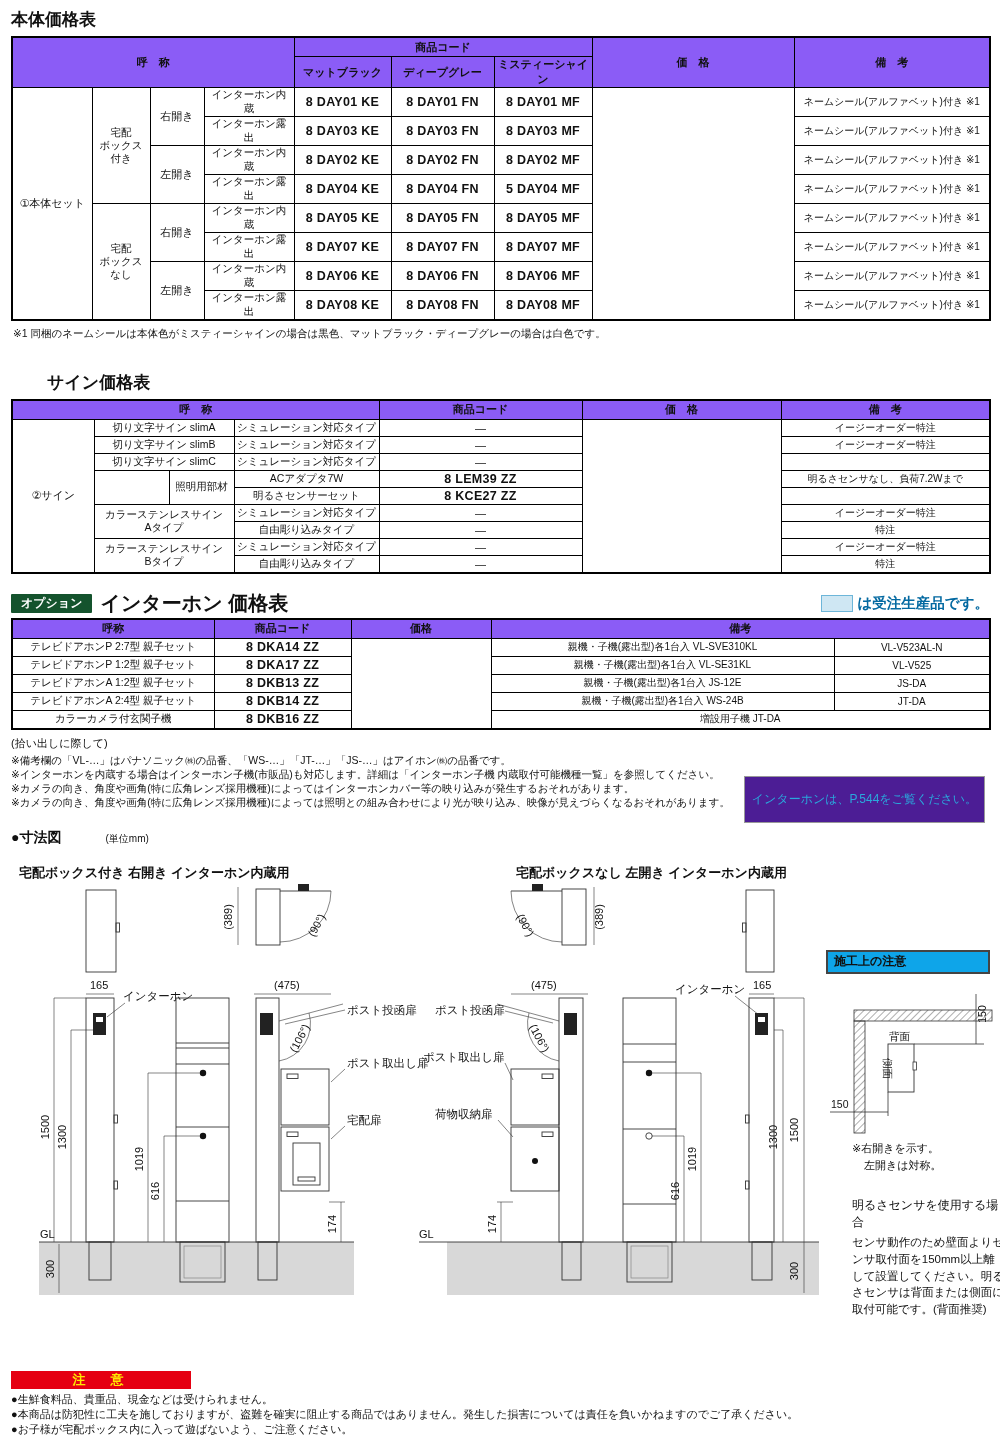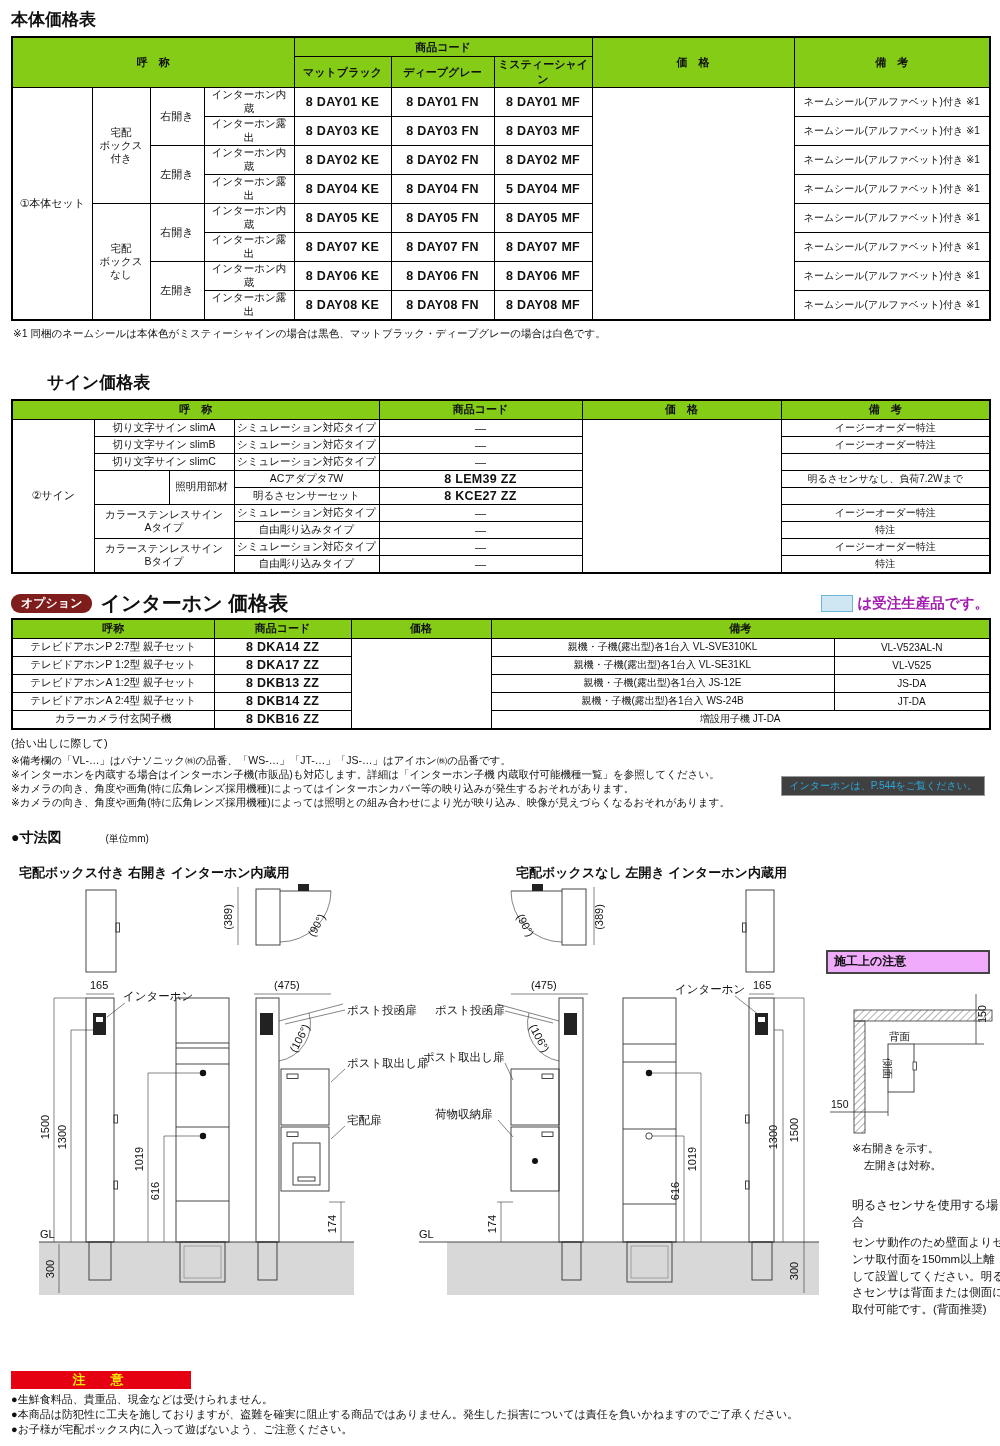--- a/index.html
+++ b/index.html
@@ -2,57 +2,57 @@
 <html><head>
 <meta charset="utf-8">
 <style>
   html,body{margin:0;padding:0;background:#fff;}
   body{width:1000px;height:1446px;font-family:"Liberation Sans","DejaVu Sans",sans-serif;color:#111;overflow:hidden;}
   .page{padding:8px 11px 0;position:relative;width:978px;}
   .sec{font-size:17px;font-weight:bold;margin:0 0 5px;}
   
   .t{border-collapse:collapse;table-layout:fixed;border:2px solid #000;width:978px;text-align:center;font-size:11px;}
   .t th,.t td{border:1px solid #000;padding:0 2px;overflow:hidden;vertical-align:middle;}
-  .t th{background:#84cc16;font-weight:bold;height:18px;font-size:11px;}
+  .t th{background:#8b5cf6;font-weight:bold;height:18px;font-size:11px;}
   .t1 td{height:17px;}
   .t2 td{height:16px;}
   .t3 td{height:17px;}
   .sub{font-size:10.5px;height:15px;}
   .code{font-weight:bold;font-size:12.5px;letter-spacing:.3px;white-space:nowrap;}
   .rmk{font-size:10px;}
   .nm{font-size:10.5px;}
   .pre{white-space:pre-line;font-size:10.5px;line-height:1.25;margin-top:12px;}
   .foot{margin:5px 0 0 2px;font-size:10.5px;line-height:1.4;}
   .mt30{margin-top:30px;margin-left:36px;}
   
   .opt-head{margin-top:20px;display:flex;align-items:center;gap:8px;position:relative;height:20px;}
-  .opt-badge{background:#7f1d1d;color:#fff;font-weight:bold;font-size:12px;border-radius:9px;padding:1px 10px;}
+  .opt-badge{background:#14532d;color:#fff;font-weight:bold;font-size:12px;border-radius:1px;padding:1px 10px;}
   .opt-title{font-size:20px;font-weight:bold;text-align:right;}
   .legend{position:absolute;right:0;top:0;display:flex;align-items:center;gap:4px;}
   .legend-swatch{width:30px;height:15px;background:#cfe7f3;border:1px solid #6db6d9;display:inline-block;}
-  .legend-text{color:#a21caf;font-weight:bold;font-size:14.5px;}
+  .legend-text{color:#0369a1;font-weight:bold;font-size:14.5px;}
   .t3{margin-top:4px;}
   
   .notes{margin-top:6px;position:relative;}
   .pickup-title{font-size:11px;margin-bottom:2px;}
   .note-s{font-size:10.5px;line-height:1.35;}
-  .ref-box{position:absolute;right:4px;top:40px;border:1px solid #999;color:#2aa8dc;font-size:10px;padding:2px 7px;background:#404040;}
+  .ref-box{position:absolute;right:4px;top:40px;border:1px solid #999;color:#2aa8dc;font-size:12px;padding:14px 7px;background:#4c1d95;}
   
   .dims-title{margin-top:20px;font-size:14px;font-weight:bold;}
   .dims-title .unit{font-size:10px;font-weight:normal;padding-left:44px;}
   .dims-canvas{position:relative;height:462px;}
   .dsvg{position:absolute;left:0;top:0;}
   .dsvg .ln{stroke:#333;stroke-width:.9;fill:none;}
   .dsvg .lt{stroke:#333;stroke-width:.6;fill:none;}
   .dsvg text{font-size:11px;fill:#111;}
   .dsvg .tt{font-size:13px;font-weight:bold;}
   .dsvg .lb{font-size:11.5px;}
   
   .cpanel{position:absolute;left:815px;top:103px;width:178px;}
-  .cpanel-title{border:2px solid #444;padding:1px 6px 2px;font-weight:bold;font-size:12px;width:148px;background:#f0abfc;}
+  .cpanel-title{border:2px solid #444;padding:1px 6px 2px;font-weight:bold;font-size:12px;width:148px;background:#0ea5e9;}
   .wall-svg{margin-top:10px;}
   .wall-svg line{stroke:#333;stroke-width:.8;}
   .wall-svg text{font-size:10.5px;fill:#111;}
   .cnote{font-size:11px;line-height:1.5;padding-left:26px;margin-top:2px;}
   .csensor{margin-top:24px;padding-left:26px;}
   .cs-h{font-size:12px;margin-bottom:3px;}
   .cs-b{font-size:11.5px;line-height:1.45;}
   
   .banner-red{margin-top:62px;width:180px;height:18px;background:#e50012;color:#ffe600;font-weight:bold;font-size:13px;letter-spacing:6px;text-align:center;line-height:18px;}
   .blts{margin-top:4px;}

